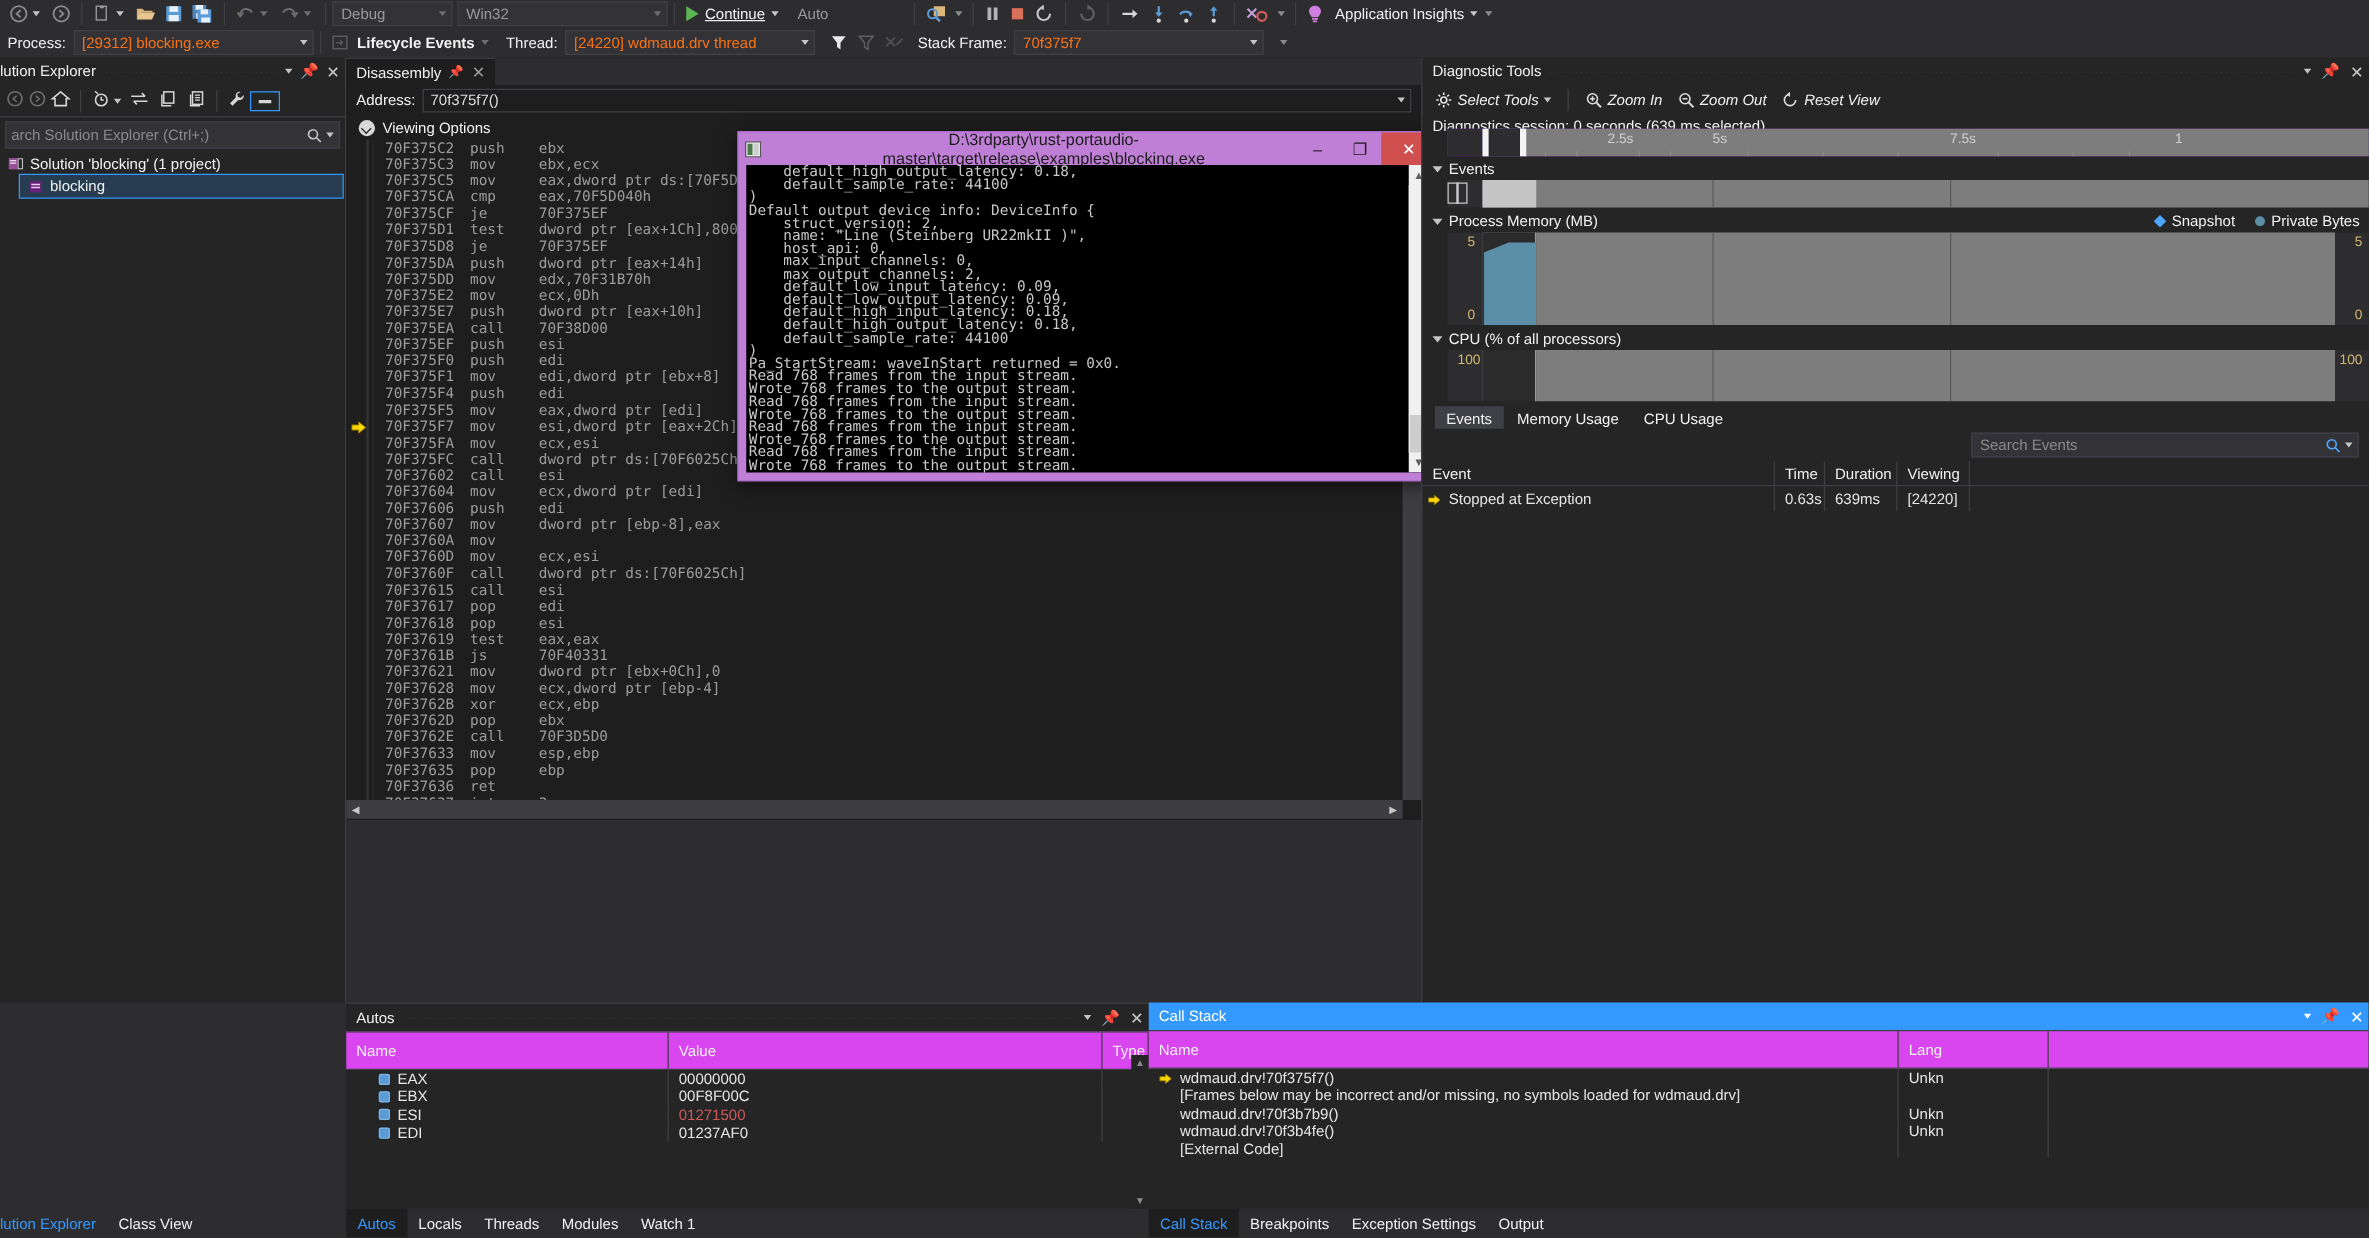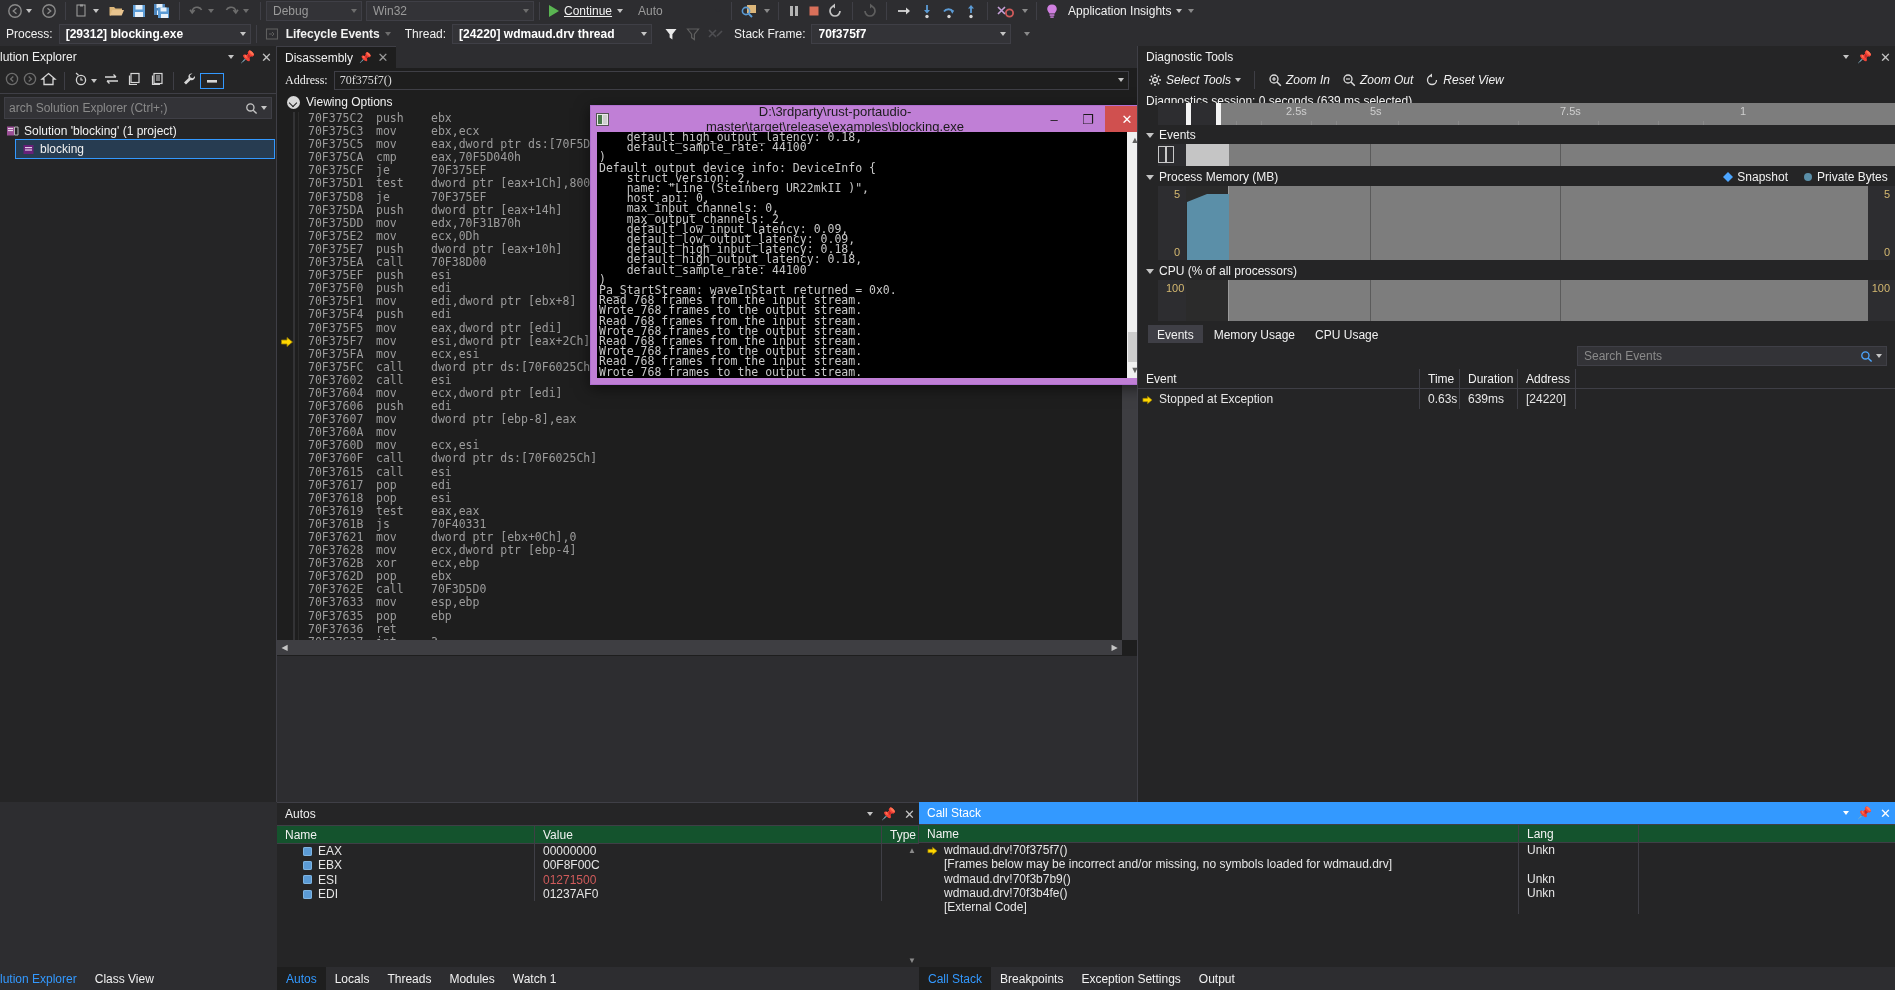--- a/index.html
+++ b/index.html
@@ -31,21 +31,21 @@
     position: absolute; left: 0; top: 22px; width: 1895px; height: 24px;
     background: #2d2d30; display: flex; align-items: center; padding-left: 4px;
   }
   .tbtn { height: 20px; display: flex; align-items: center; padding: 0 3px; cursor: default; }
   .combo {
     height: 20px; background: #333337; border: 1px solid #3f3f46;
     color: #9a9a9a; display: flex; align-items: center;
     padding: 0 4px 0 6px; font-size: 12px; justify-content: space-between;
   }
   .combo .caret { margin-left: 6px; }
-  .combo-live { background: #333337; border: 1px solid #3f3f46; color: #ffffff; font-weight: bold; }
+  .combo-live { background: #333337; border: 1px solid #3f3f46; color: #f97316; }
   .lbl { color: #f1f1f1; font-size: 12px; white-space: nowrap; }
   .continue { display: flex; align-items: center; gap: 5px; padding: 0 4px; text-align: center; }
   .play-tri { width: 0; height: 0; border-top: 6px solid transparent; border-bottom: 6px solid transparent; border-left: 10px solid #5ab552; }
   .underline-c { text-decoration: underline; }
 
   
   #solution {
     position: absolute; left: 0; top: 46px; width: 277px; height: 756px;
     background: #252526; border-right: 1px solid #3f3f46;
   }
@@ -67,21 +67,21 @@
   #disasm {
     position: absolute; left: 277px; top: 46px; width: 860px; height: 610px;
     background: #1e1e1e;
   }
   #disasm-tabrow { height: 22px; background: #2d2d30; display: flex; align-items: flex-end; }
   .vstab {
     height: 22px; display: flex; align-items: center; gap: 6px; padding: 0 8px;
     font-size: 12px; background: #1e1e1e; color: #f1f1f1; border-top: 1px solid #3f3f46;
   }
   .vstab .x { color: #9a9a9a; font-size: 13px; }
-  #addr-bar { height: 24px; display: flex; align-items: center; gap: 6px; padding: 0 8px; background: #1e1e1e; font-family: Liberation Serif, serif; }
+  #addr-bar { height: 24px; display: flex; align-items: center; gap: 6px; padding: 0 8px; background: #1e1e1e; }
   #addr-input {
     flex: 1; height: 19px; background: #1e1e1e; border: 1px solid #3f3f46;
     color: #dcdcdc; font-size: 12px; display: flex; align-items: center; justify-content: space-between; padding: 0 4px 0 5px;
   }
   #viewopts { height: 20px; display: flex; align-items: center; gap: 6px; padding-left: 10px; font-size: 12px; color: #f1f1f1; }
   .chev-circle { width: 13px; height: 13px; border-radius: 50%; background: #d8d8d8; position: relative; }
   .chev-circle::after { content: ""; position: absolute; left: 3px; top: 4px; width: 5px; height: 5px; border-right: 1.6px solid #1e1e1e; border-bottom: 1.6px solid #1e1e1e; transform: rotate(45deg); }
   #code-area {
     position: absolute; left: 0; top: 66px; width: 860px; height: 528px;
     display: flex; overflow: hidden; background: #1e1e1e;
@@ -150,21 +150,21 @@
   
   #events-grid { position: absolute; left: 1137px; top: 603px; width: 758px; height: 199px; background: #252526; border-left: 1px solid #3f3f46; }
   #eg-search { height: 26px; display: flex; align-items: center; justify-content: flex-end; padding-right: 8px; }
   .eg-header { display: flex; height: 20px; align-items: center; font-size: 12px; color: #f1f1f1; border-bottom: 1px solid #3f3f46; background: #252526; }
   .eg-header > div, .eg-row > div { padding-left: 8px; border-right: 1px solid #3f3f46; height: 100%; display: flex; align-items: center; overflow: hidden; white-space: nowrap;}
   .eg-row { display: flex; height: 20px; align-items: center; font-size: 12px; color: #e6e6e6; }
 
   
   #autos { position: absolute; left: 277px; top: 802px; width: 642px; height: 165px; background: #252526; border-top: 1px solid #3f3f46; }
   .panel-title { height: 22px; display: flex; align-items: center; justify-content: space-between; padding-right: 4px; padding-left: 8px; font-size: 12px; color: #f1f1f1; }
-  .grid-header { display: flex; height: 19px; align-items: center; font-size: 12px; color: #f1f1f1; background: #14532d; border-top: 1px solid #3f3f46; border-bottom: 1px solid #3f3f46; }
+  .grid-header { display: flex; height: 31px; align-items: center; font-size: 12px; color: #f1f1f1; background: #d946ef; border-top: 1px solid #3f3f46; border-bottom: 1px solid #3f3f46; }
   .grid-header > div { padding-left: 8px; border-right: 1px solid #3f3f46; height: 100%; display: flex; align-items: center; }
   .grid-row { display: flex; height: 14.3px; align-items: center; font-size: 12px; color: #e6e6e6; }
   .grid-row > div { padding-left: 8px; border-right: 1px solid #3f3f46; height: 100%; display: flex; align-items: center; }
   .varicon { width: 9px; height: 9px; border-radius: 2px; background: #5b9bd5; margin-right: 6px; flex: none; box-shadow: inset 0 0 0 1px #7fb4e0;}
 
   
   #callstack { position: absolute; left: 919px; top: 802px; width: 976px; height: 165px; background: #252526; }
   #cs-title { height: 22px; display: flex; align-items: center; justify-content: space-between; padding-right: 4px; padding-left: 8px; font-size: 12px; background: #3399ff; color: #fff; }
   .cs-row { display: flex; height: 14.3px; align-items: center; font-size: 12px; color: #e6e6e6; }
   .cs-row > div { padding-left: 8px; border-right: 1px solid #3f3f46; height: 100%; display: flex; align-items: center; overflow: hidden; white-space: nowrap;}
@@ -751,21 +751,21 @@
               <path d="M8.2 8.2 L11.6 11.6" stroke="#4da6ff" stroke-width="1.4"></path>
             </svg>
           <span class="caret"></span>
         </span>
       </div>
     </div>
     <div class="eg-header">
       <div style="width:282px">Event</div>
       <div style="width:40px">Time</div>
       <div style="width:58px">Duration</div>
-      <div style="width:58px">Address</div>
+      <div style="width:58px">Viewing</div>
     </div>
     <div id="eg-body">
         <div class="eg-row">
           <div style="width: 282px;">
             <span style="display: inline-block; width: 11px; height: 10px; margin-right: 6px; flex: 0 0 auto; margin-left: -4px;"><svg viewBox="0 0 12 12" width="11" height="10">
                 <path d="M0.5 4 H6 V1.5 L11.5 6 L6 10.5 V8 H0.5z" fill="#ffd700" stroke="#9a7d00" stroke-width="0.8"></path>
               </svg></span>
             <span>Stopped at Exception</span>
           </div>
           <div style="width: 40px;">0.63s</div>

